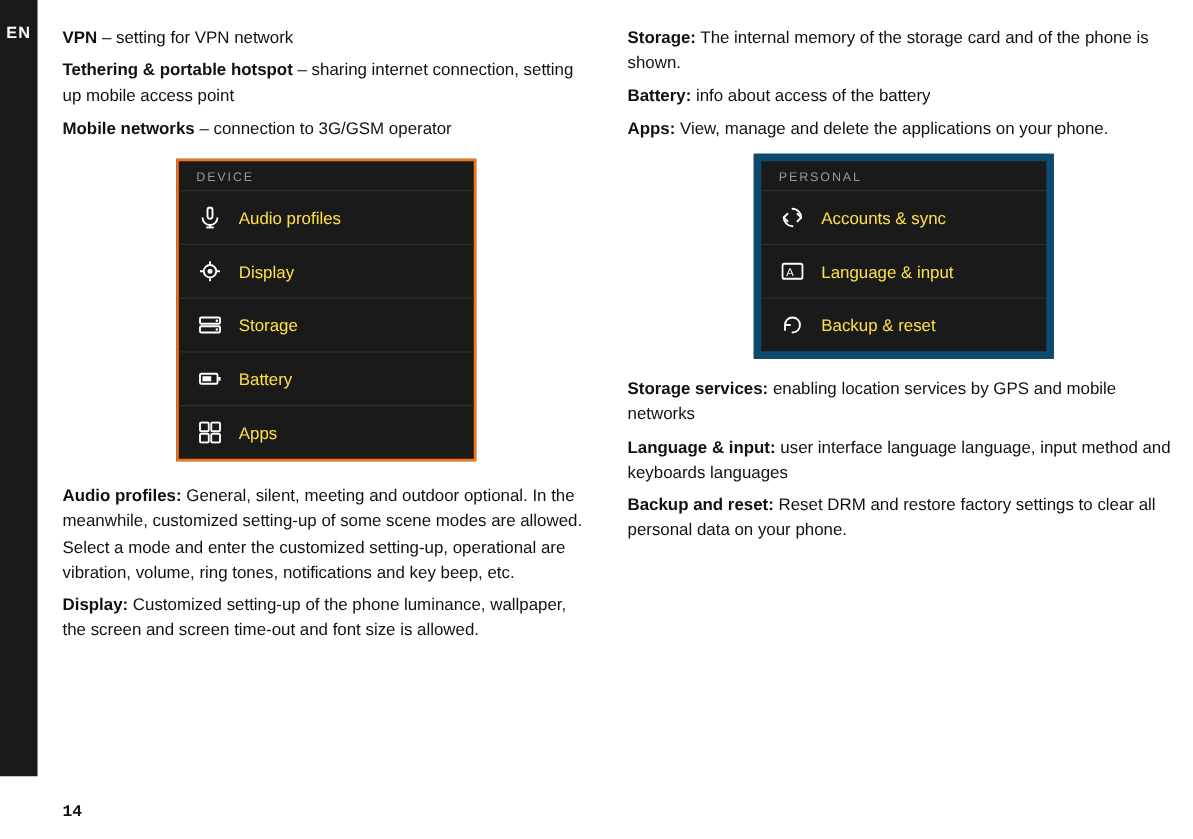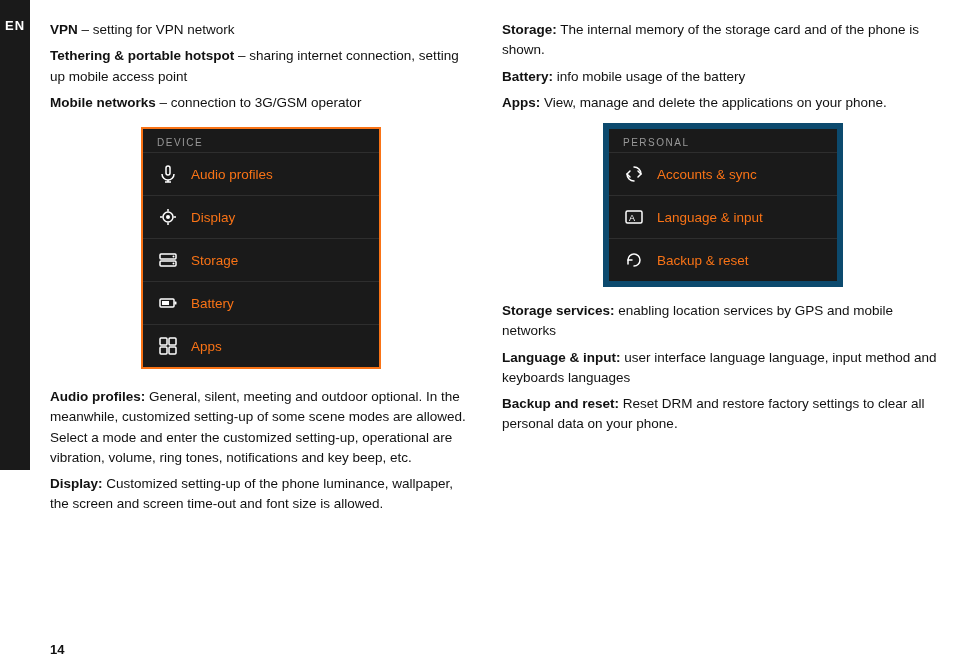--- a/index.html
+++ b/index.html
@@ -13,21 +13,21 @@
       overflow: hidden;
       position: relative;
     }
 
     
     .en-label {
       position: absolute;
       left: 0;
       top: 0;
       width: 30px;
-      height: 470px;
+      height: 621px;
       background: #1a1a1a;
       display: flex;
       align-items: flex-start;
       justify-content: center;
       padding-top: 18px;
     }
     .en-text {
       color: #fff;
       font-size: 13px;
       font-weight: bold;
@@ -81,21 +81,21 @@
       color: #999;
       padding: 8px 14px 4px 14px;
       text-transform: uppercase;
     }
     .menu-item {
       display: flex;
       align-items: center;
       padding: 10px 14px;
       border-top: 1px solid #2e2e2e;
       font-size: 13.5px;
-      color: #f97316;
+      color: #fde047;
     }
     .menu-item:first-of-type {
       border-top: 1px solid #2e2e2e;
     }
     .menu-icon {
       width: 22px;
       height: 22px;
       margin-right: 12px;
       display: flex;
       align-items: center;
@@ -120,20 +120,21 @@
     }
 
     
     .page-num {
       position: absolute;
       bottom: 14px;
       left: 50px;
       font-size: 13px;
       color: #111;
       font-weight: bold;
+      font-family: Liberation Mono, monospace;
     }
 
     
     svg {
       display: block;
     }
   </style>
 </head>
 <body>
 
@@ -225,21 +226,21 @@
     <p class="para">
       <b>Display:</b><span> Customized setting-up of the phone luminance, wallpaper, the screen and screen time-out and font size is allowed.</span>
     </p>
   </div>
 
   <div class="right-col">
     <p class="para">
       <b>Storage:</b><span> The internal memory of the storage card and of the phone is shown.</span>
     </p>
     <p class="para">
-      <b>Battery:</b><span> info mobile usage of the battery</span>
+      <b>Battery:</b><span> info about access of the battery</span>
     </p>
     <p class="para">
       <b>Apps:</b><span>  View, manage and delete the applications on your phone.</span>
     </p>
 
     <div class="personal-box">
       <div class="personal-header">PERSONAL</div>
 
       <div class="menu-item">
         <div class="menu-icon">

